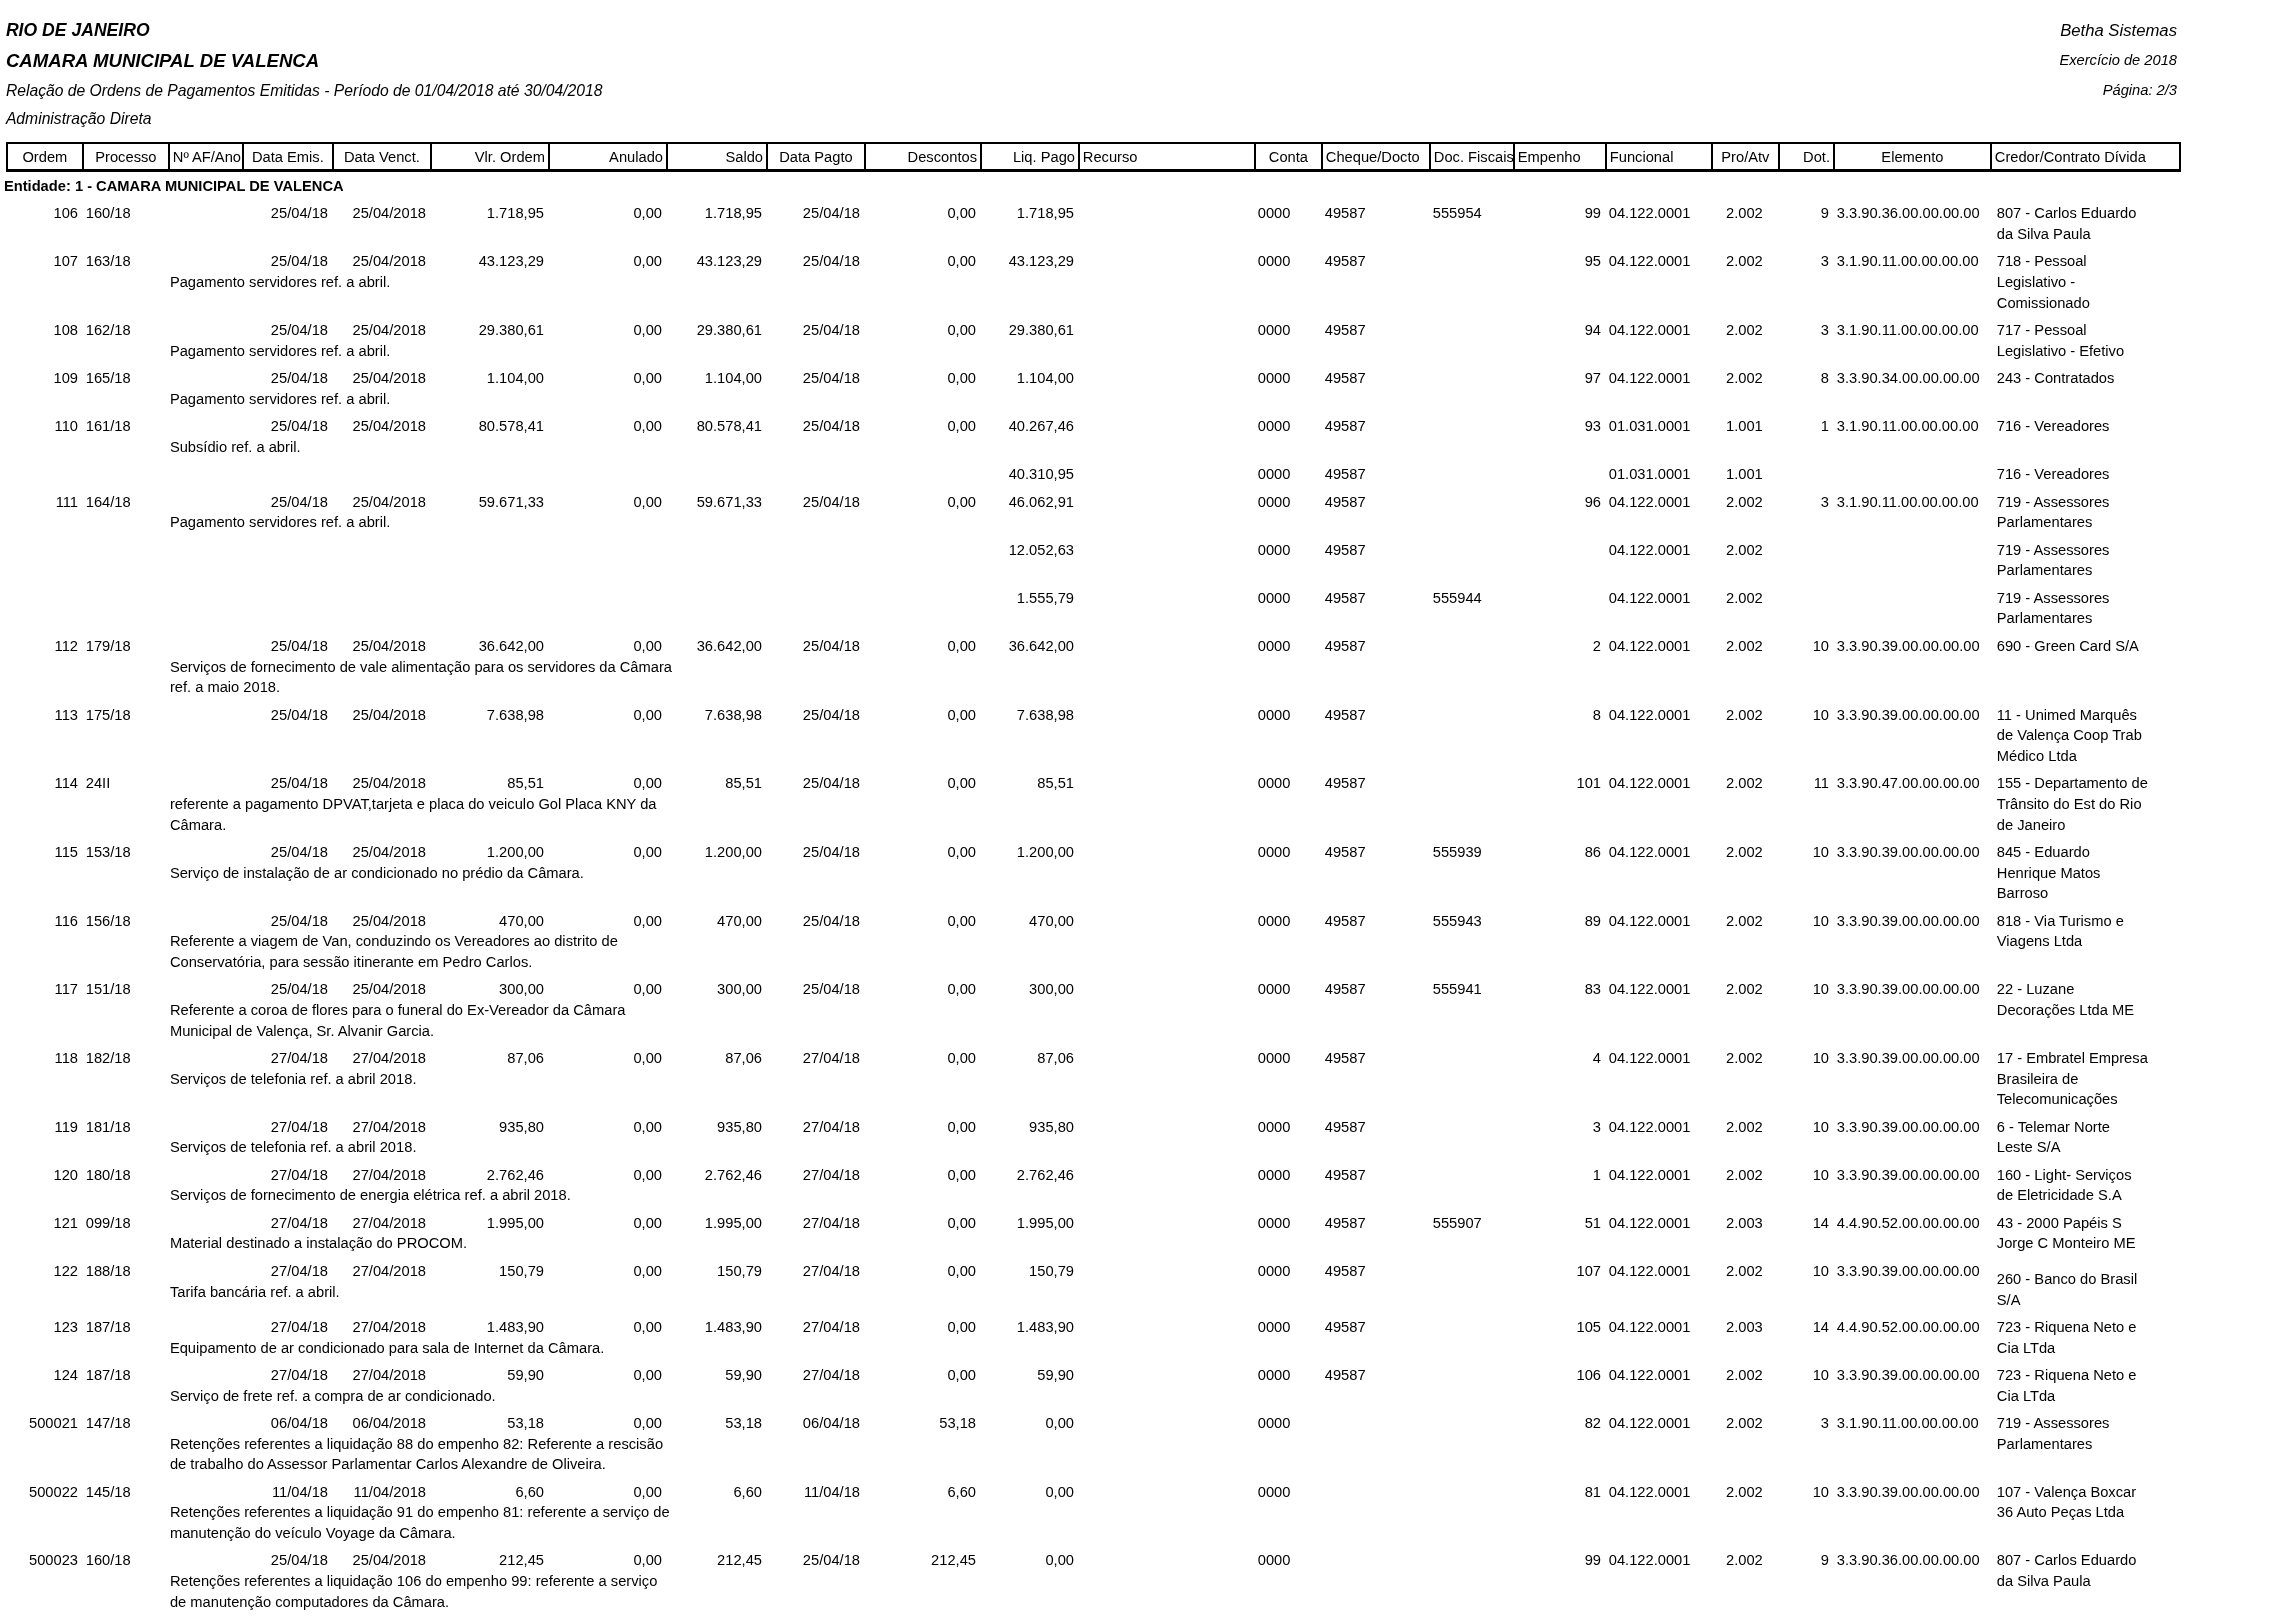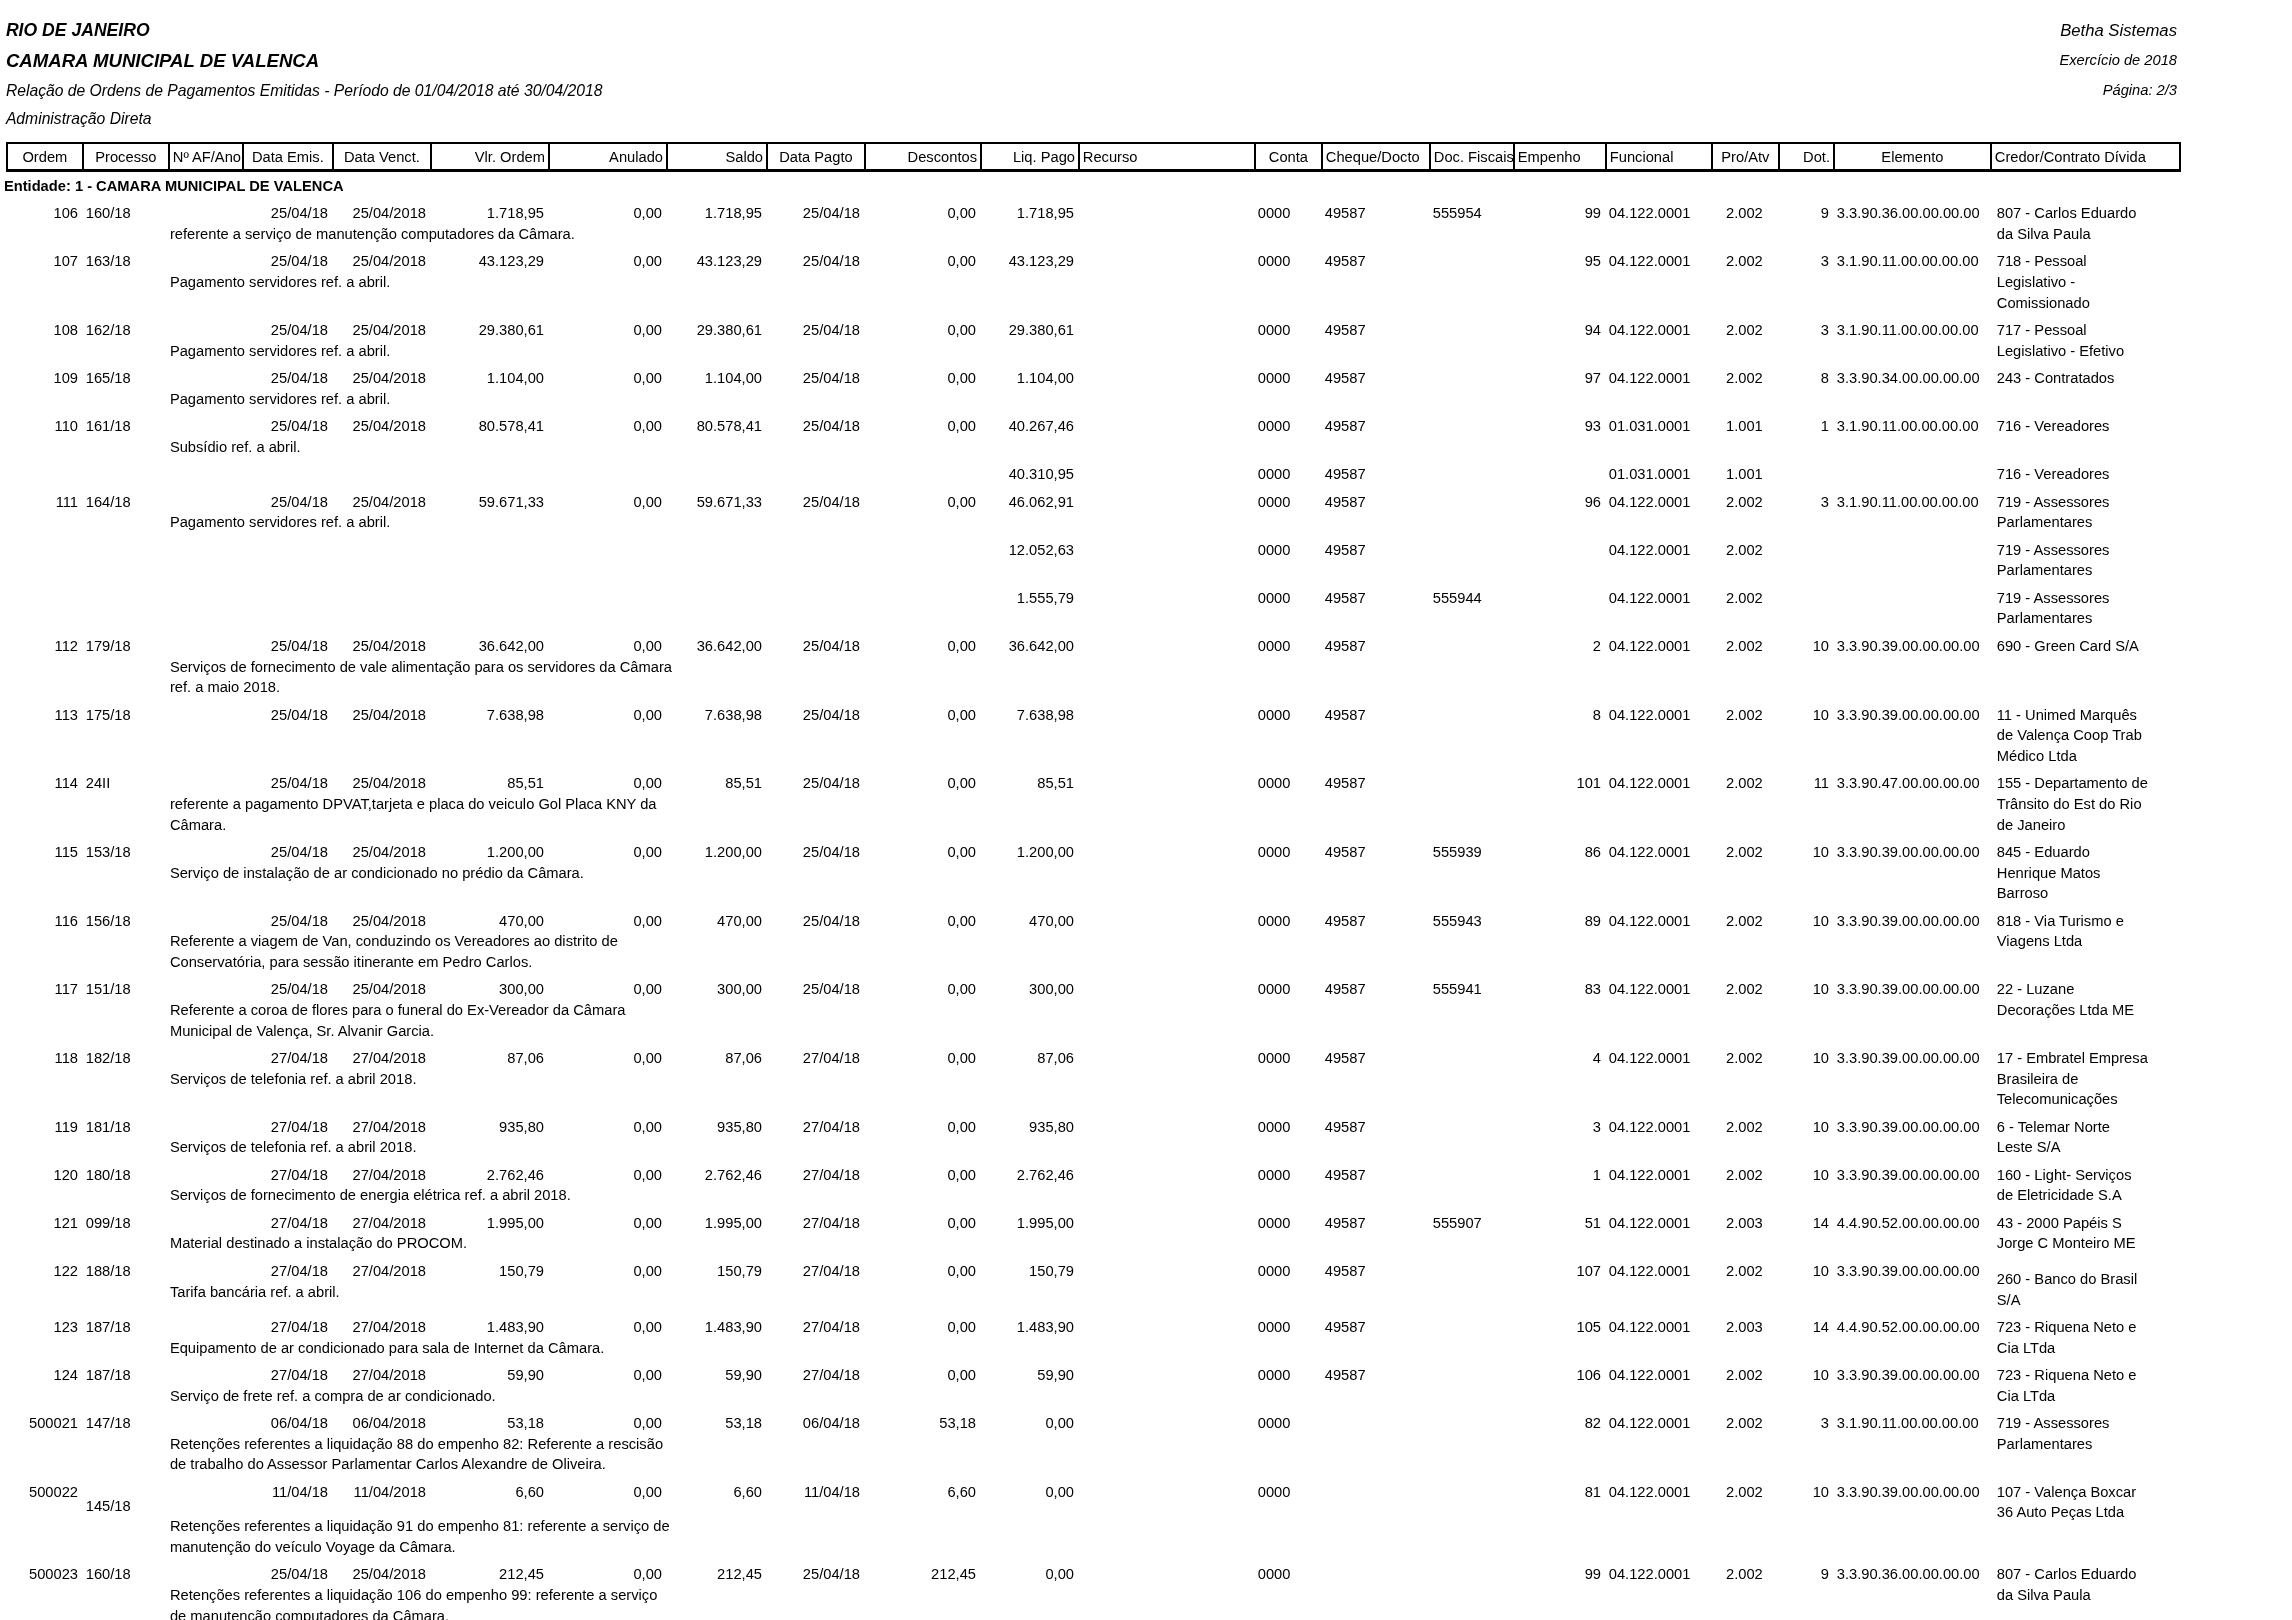--- a/index.html
+++ b/index.html
@@ -108,21 +108,20 @@
         <div class="c al" style="grid-column: 13;">0000</div>
         <div class="c al" style="grid-column: 14;">49587</div>
         <div class="c al" style="grid-column: 15;">555954</div>
         <div class="c ar" style="grid-column: 16;">99</div>
         <div class="c al" style="grid-column: 17;">04.122.0001</div>
         <div class="c ac" style="grid-column: 18;">2.002</div>
         <div class="c ar" style="grid-column: 19;">9</div>
         <div class="c al" style="grid-column: 20;">3.3.90.36.00.00.00.00</div>
         <div class="c al credor" style="grid-column: 21;">807 - Carlos Eduardo
 da Silva Paula</div>
-        <div class="desc">referente a serviço de manutenção computadores da Câmara.</div>
       </div>
       <div class="record" style="grid-template-columns: 76px 86px 74px 90px 98px 118px 118px 100px 98px 116px 98px 176px 67px 108px 84px 92px 106px 67px 55px 157px 191px;">
         <div class="c ar" style="grid-column: 1;">107</div>
         <div class="c al" style="grid-column: 2;">163/18</div>
         <div class="c ar" style="grid-column: 4;">25/04/18</div>
         <div class="c ar" style="grid-column: 5;">25/04/2018</div>
         <div class="c ar" style="grid-column: 6;">43.123,29</div>
         <div class="c ar" style="grid-column: 7;">0,00</div>
         <div class="c ar" style="grid-column: 8;">43.123,29</div>
         <div class="c ar" style="grid-column: 9;">25/04/18</div>
@@ -566,21 +565,21 @@
         <div class="c ac" style="grid-column: 18;">2.002</div>
         <div class="c ar" style="grid-column: 19;">3</div>
         <div class="c al" style="grid-column: 20;">3.1.90.11.00.00.00.00</div>
         <div class="c al credor" style="grid-column: 21;">719 - Assessores
 Parlamentares</div>
         <div class="desc">Retenções referentes a liquidação 88 do empenho 82: Referente a rescisão
 de trabalho do Assessor Parlamentar Carlos Alexandre de Oliveira.</div>
       </div>
       <div class="record" style="grid-template-columns: 76px 86px 74px 90px 98px 118px 118px 100px 98px 116px 98px 176px 67px 108px 84px 92px 106px 67px 55px 157px 191px;">
         <div class="c ar" style="grid-column: 1;">500022</div>
-        <div class="c al" style="grid-column: 2; margin-top: 14px;">145/18</div>
+        <div class="c al" style="grid-column: 2;">145/18</div>
         <div class="c ar" style="grid-column: 4;">11/04/18</div>
         <div class="c ar" style="grid-column: 5;">11/04/2018</div>
         <div class="c ar" style="grid-column: 6;">6,60</div>
         <div class="c ar" style="grid-column: 7;">0,00</div>
         <div class="c ar" style="grid-column: 8;">6,60</div>
         <div class="c ar" style="grid-column: 9;">11/04/18</div>
         <div class="c ar" style="grid-column: 10;">6,60</div>
         <div class="c ar" style="grid-column: 11;">0,00</div>
         <div class="c al" style="grid-column: 13;">0000</div>
         <div class="c ar" style="grid-column: 16;">81</div>

